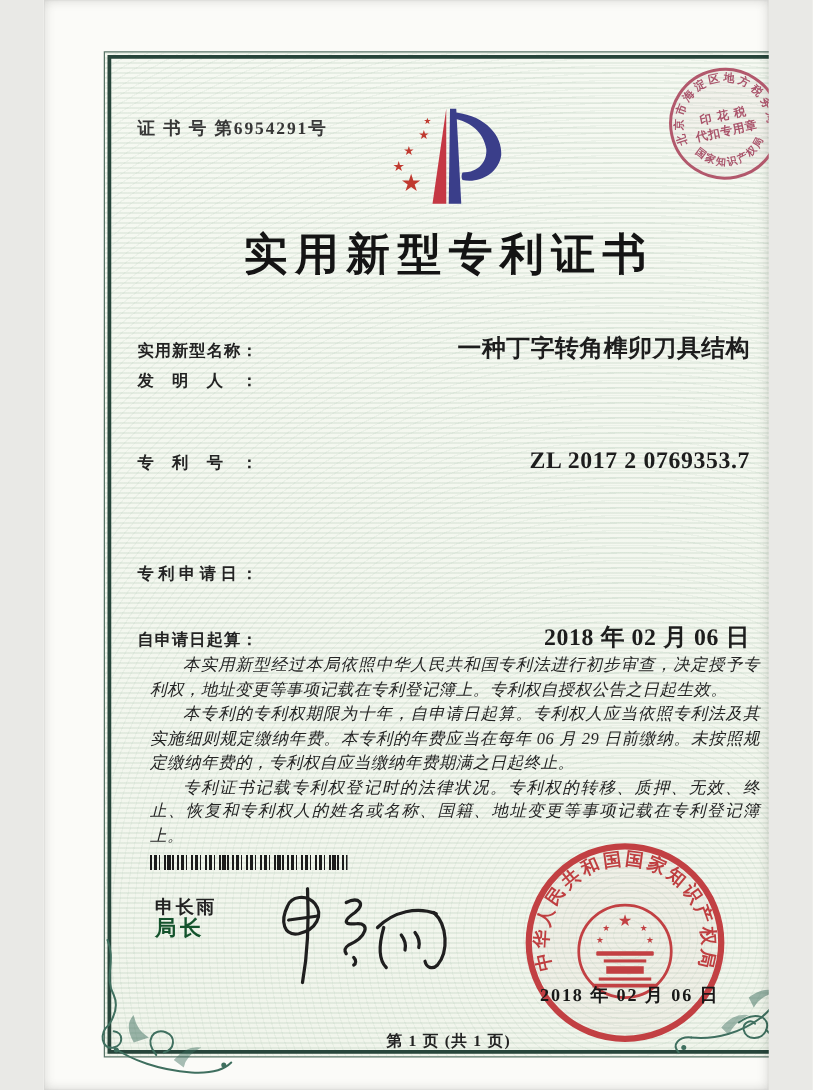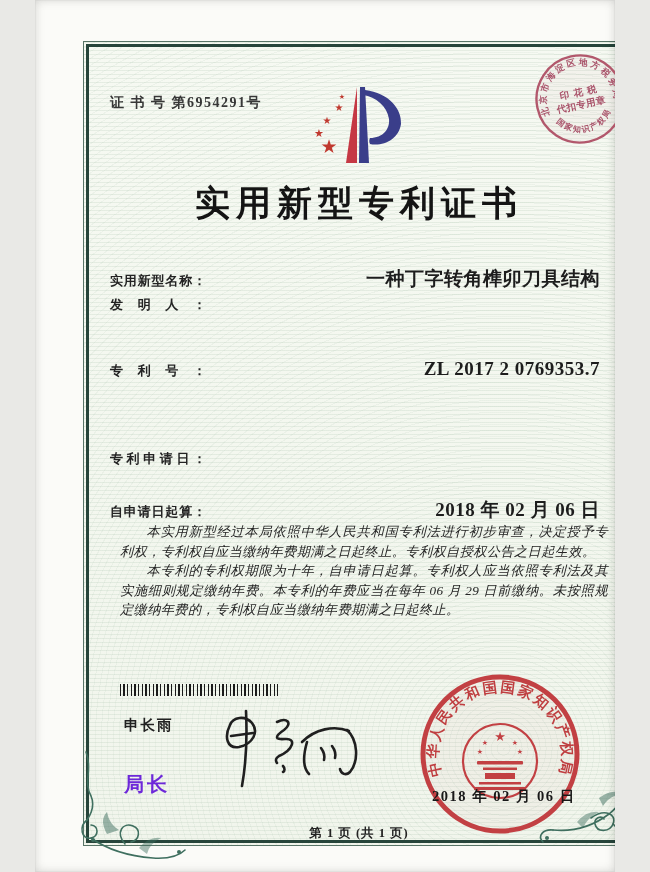--- a/index.html
+++ b/index.html
@@ -62,21 +62,21 @@
   .barcode{
     position:absolute; left:85px; top:684px; width:158px; height:12px;
     background:repeating-linear-gradient(90deg,
       #1b1b1b 0 1.5px, rgba(0,0,0,0) 1.5px 3px,
       #1b1b1b 3px 5.5px, rgba(0,0,0,0) 5.5px 7px,
       #1b1b1b 7px 8px, rgba(0,0,0,0) 8px 11px);
   }
   .officer-title{
     position:absolute; left:89px; top:731px;
     font-family:"Liberation Sans","DejaVu Sans",sans-serif;
-    font-size:20px; font-weight:700; letter-spacing:3px; color:#6d28d9;margin-top:40px;
+    font-size:17px; font-weight:700; letter-spacing:3px; color:#14532d;
   }
   .officer-name{
     position:absolute; left:89px; top:716px;
     font-family:"Liberation Sans","DejaVu Sans",sans-serif;
     font-size:14.5px; font-weight:700; letter-spacing:2px; color:#222;
   }
   .signature{ position:absolute; left:180px; top:706px; z-index:2; }
   .seal{ position:absolute; left:384px; top:673px; z-index:2; }
   .seal-date{
     position:absolute; left:397px; top:787px; z-index:3;
@@ -147,22 +147,23 @@
   </div>
   <div class="field-row" style="top:450px">
     <span class="field-label">专利申请日：</span>
   </div>
   <div class="field-row" style="top:497px">
     <span class="field-label">自申请日起算：</span>
     <span class="field-value">2018 年 02 月 06 日</span>
   </div>
 
   <div class="paragraphs">
-    <p>本实用新型经过本局依照中华人民共和国专利法进行初步审查，决定授予专利权，专利权自应当缴纳年费期满之日起终止。专利权自授权公告之日起生效。</p>
+    <p>本实用新型经过本局依照中华人民共和国专利法进行初步审查，决定授予专利权，地址变更等事项记载在专利登记簿上。专利权自授权公告之日起生效。</p>
     <p>本专利的专利权期限为十年，自申请日起算。专利权人应当依照专利法及其实施细则规定缴纳年费。本专利的年费应当在每年 06 月 29 日前缴纳。未按照规定缴纳年费的，专利权自应当缴纳年费期满之日起终止。</p>
+    <p>专利证书记载专利权登记时的法律状况。专利权的转移、质押、无效、终止、恢复和专利权人的姓名或名称、国籍、地址变更等事项记载在专利登记簿上。</p>
   </div>
 
   <div class="barcode"></div>
 
   <div class="officer-title">局长</div>
   <div class="officer-name">申长雨</div>
 
   <svg class="signature" width="160" height="86" viewBox="0 0 160 86">
     <g fill="none" stroke="#1f1f1f" stroke-width="2.6" stroke-linecap="round" stroke-linejoin="round">
       <path d="M31,5 C32,26 32,52 27,80"></path>

